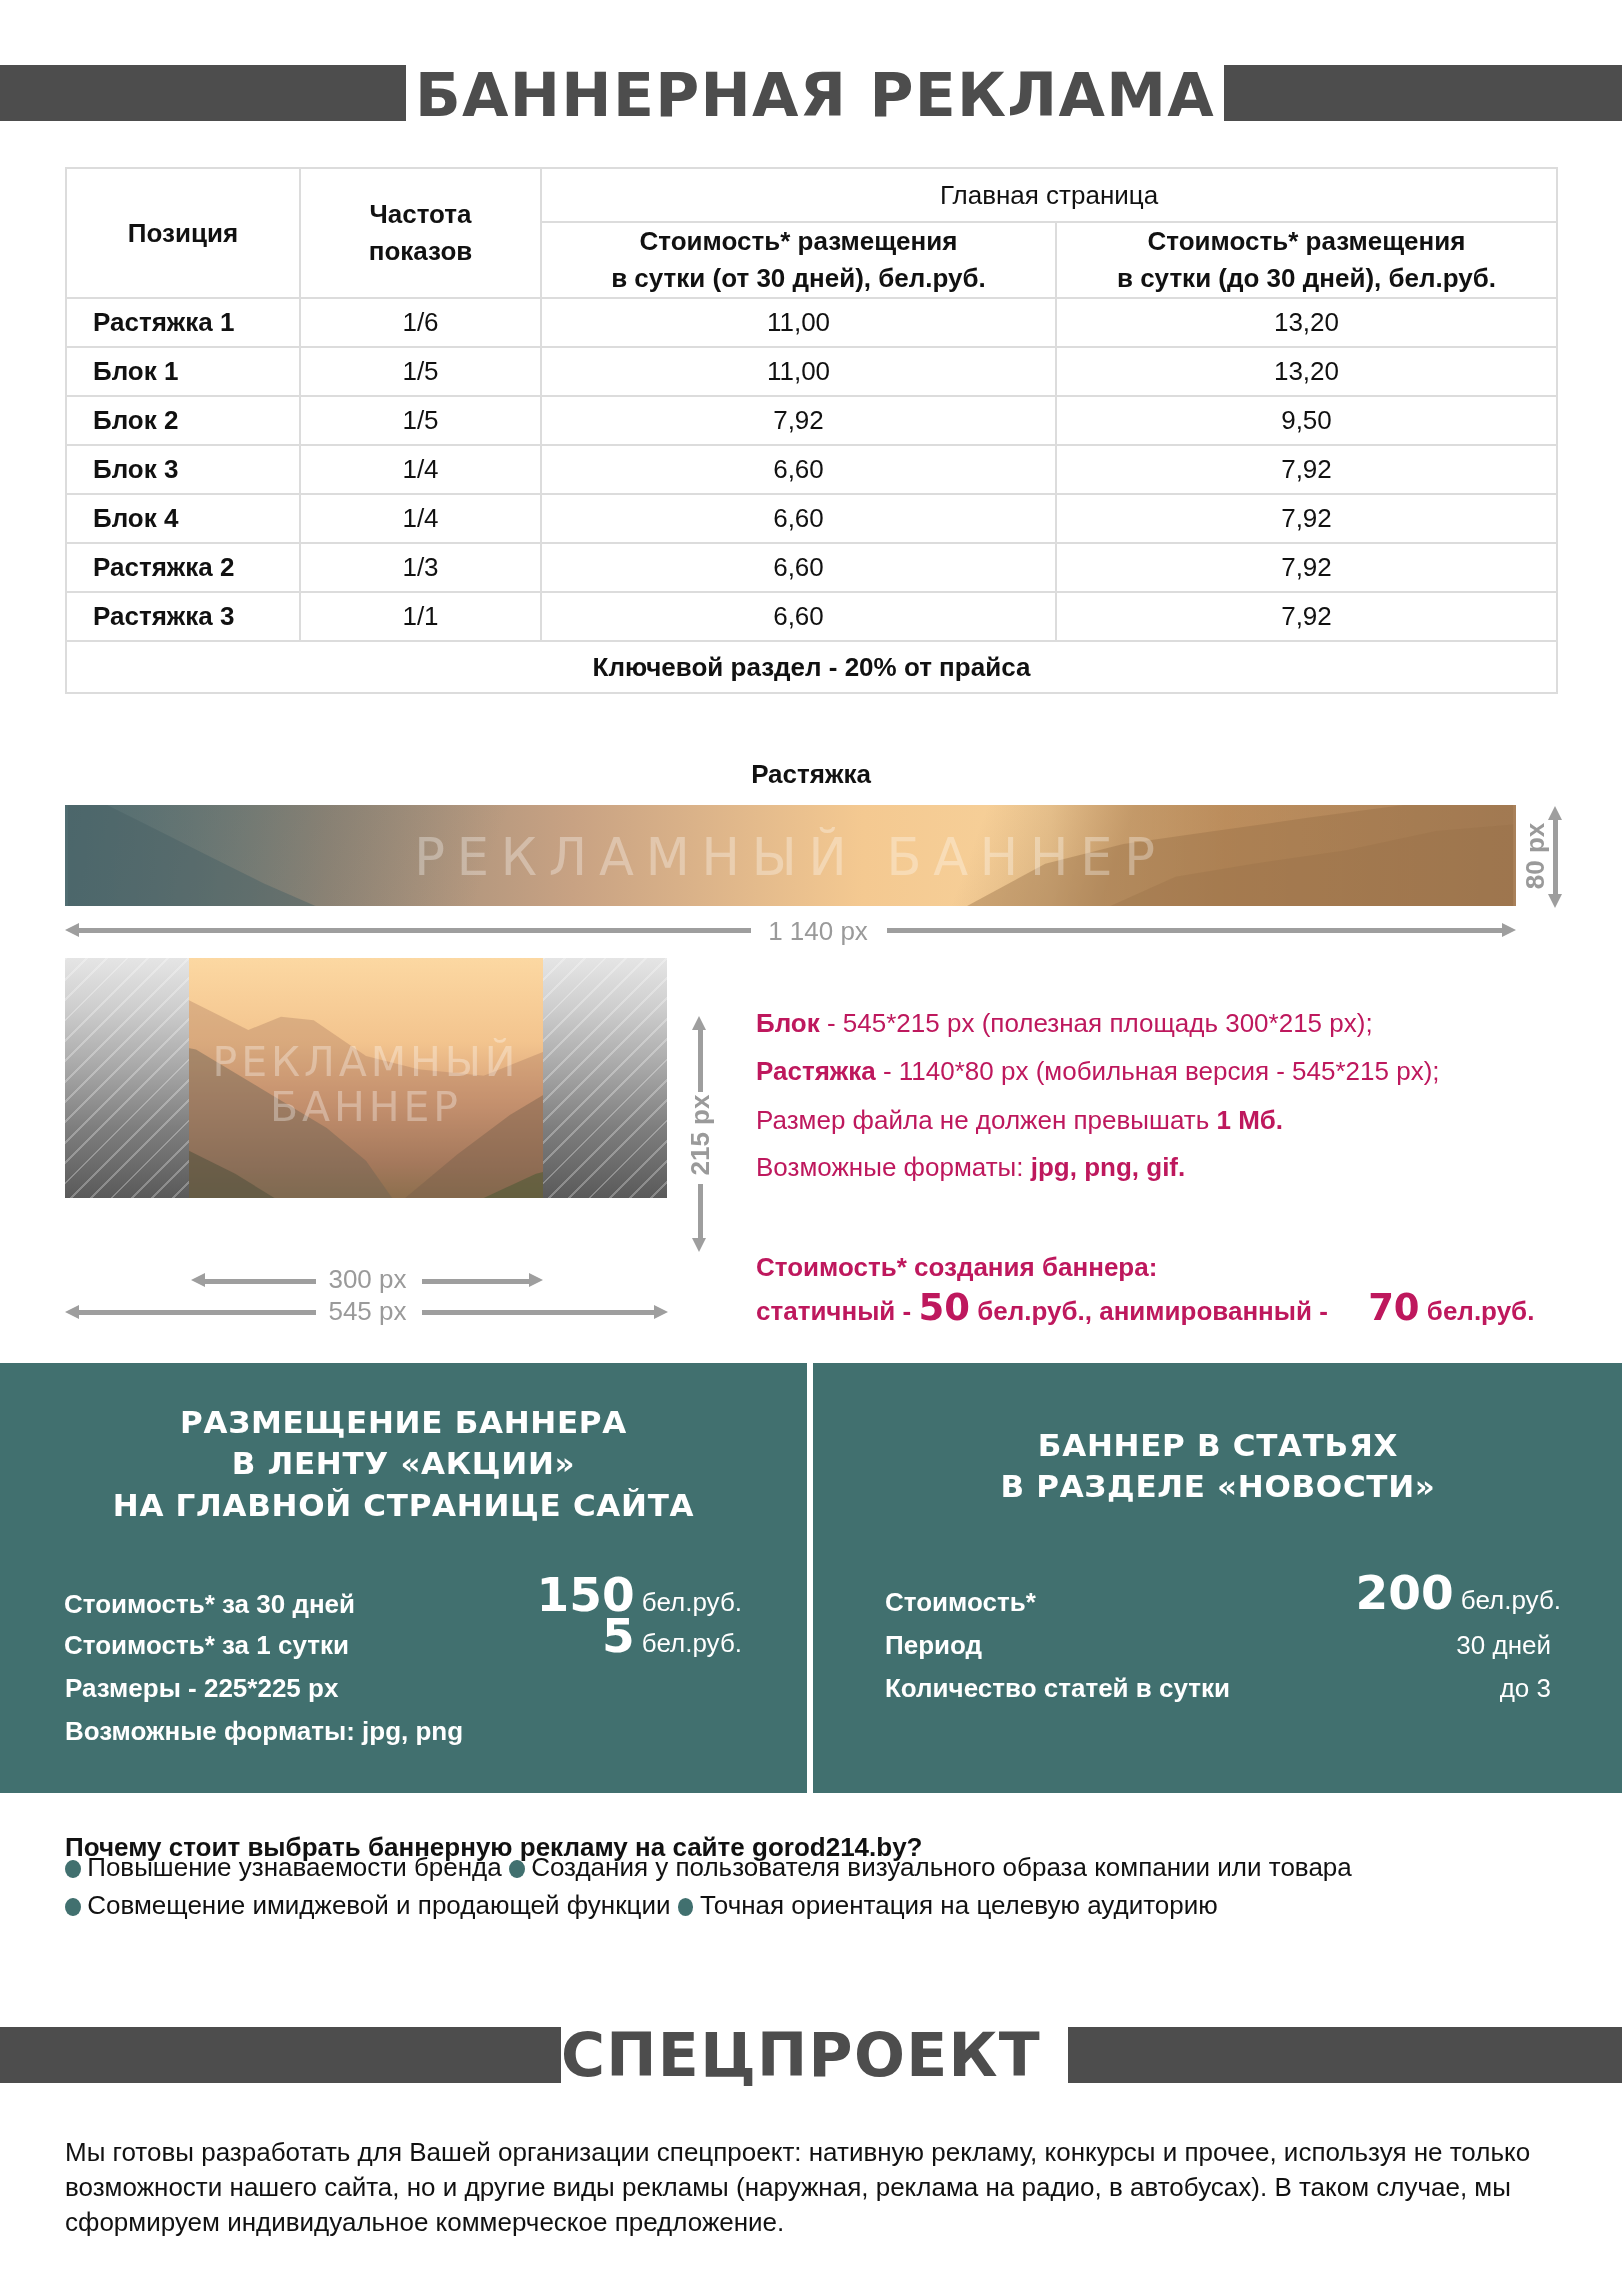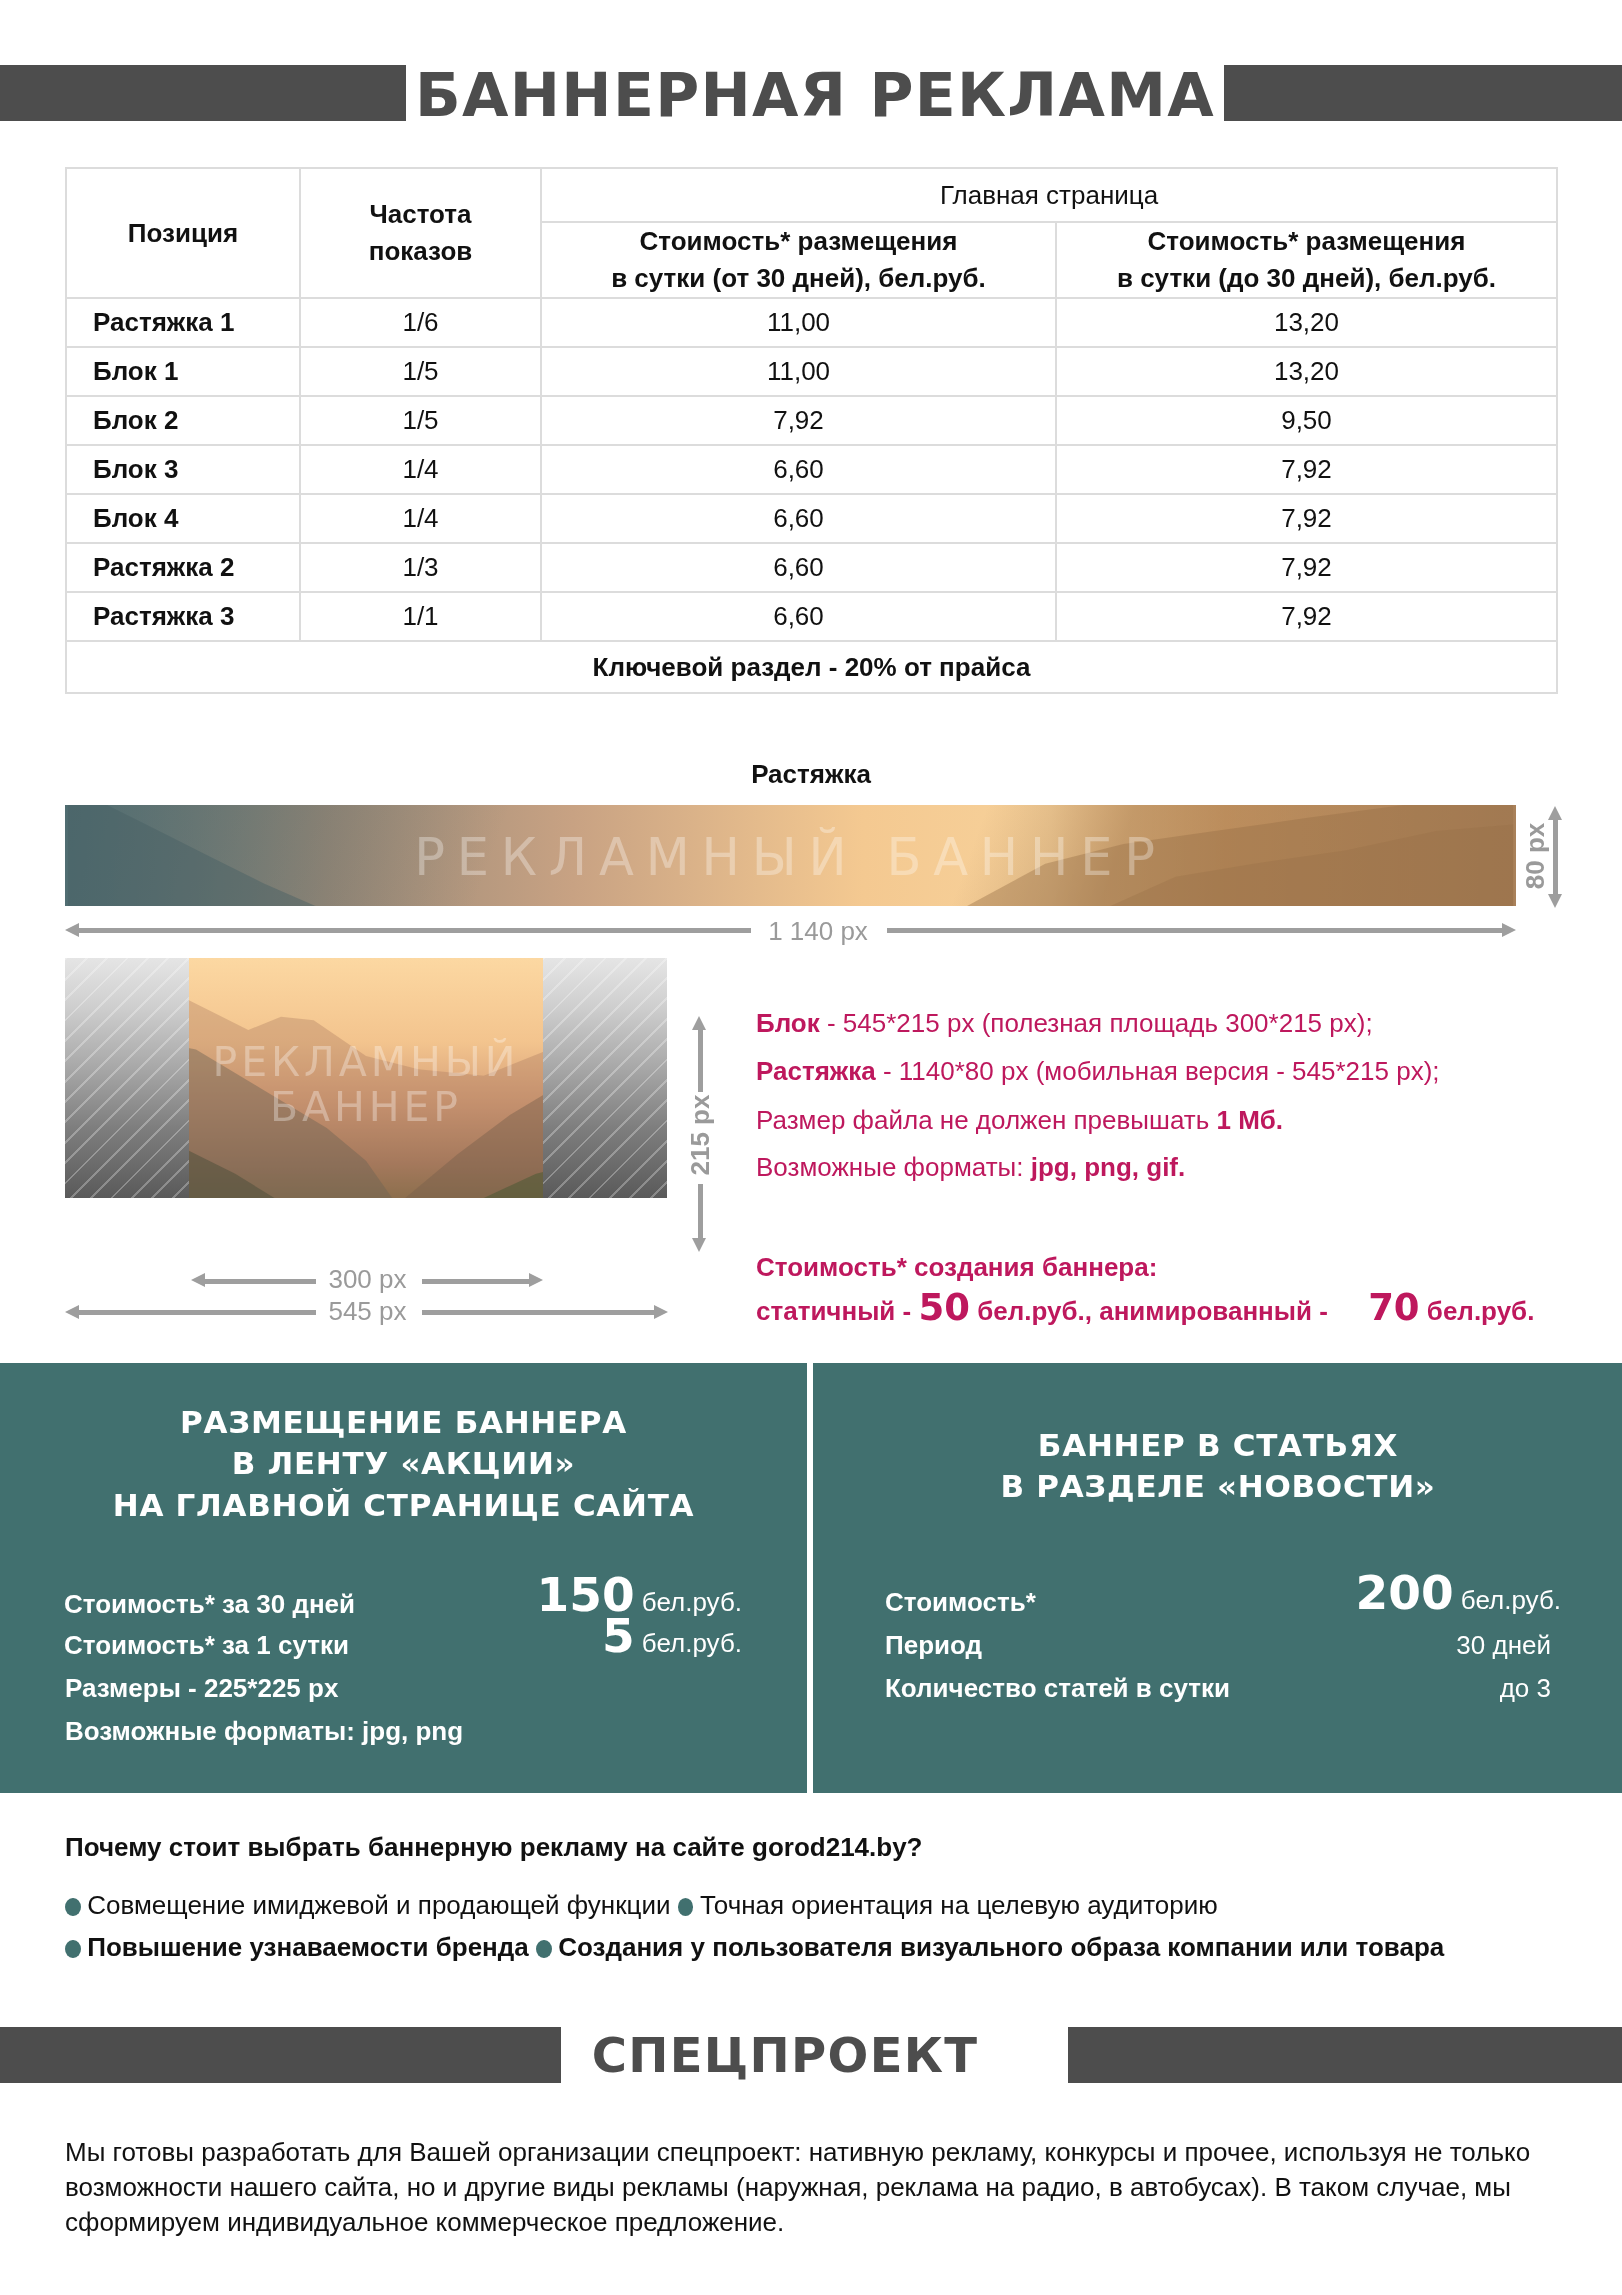--- a/index.html
+++ b/index.html
@@ -252,23 +252,23 @@
   <div class="pval" style="right:72px; top:267px; font-weight:normal;">30 дней</div>
   <div class="prow" style="left:72px; top:310px;">Количество статей в сутки</div>
   <div class="pval" style="right:72px; top:310px; font-weight:normal;">до 3</div>
 </div>
 
 <div class="why-q">Почему стоит выбрать баннерную рекламу на сайте gorod214.by?</div>
 <div class="bullets" style="top:1890px;">
   <span class="dot"></span><span>Совмещение имиджевой и продающей функции</span>
   <span class="dot"></span><span>Точная ориентация на целевую аудиторию</span>
 </div>
-<div class="bullets" style="top:1932px;font-weight:bold;">
+<div class="bullets" style="top:1852px;">
   <span class="dot"></span><span>Повышение узнаваемости бренда</span>
   <span class="dot"></span><span>Создания у пользователя визуального образа компании или товара</span>
 </div>
 
 <div class="hbar" style="left:0; top:2027px; width:561px; height:56px;"></div>
 <div class="hbar" style="left:1068px; top:2027px; width:555px; height:56px;"></div>
-<div class="htitle" style="left:561px; top:2019px; width:448px; font-size:48px; line-height:72px;">СПЕЦПРОЕКТ</div>
+<div class="htitle" style="left:561px; top:2019px; width:448px; font-size:60px; line-height:72px;">СПЕЦПРОЕКТ</div>
 
 <div class="para">Мы готовы разработать для Вашей организации спецпроект: нативную рекламу, конкурсы и прочее, используя не только возможности нашего сайта, но и другие виды рекламы (наружная, реклама на радио, в автобусах). В таком случае, мы сформируем индивидуальное коммерческое предложение.</div>
 
 
 </body></html>

